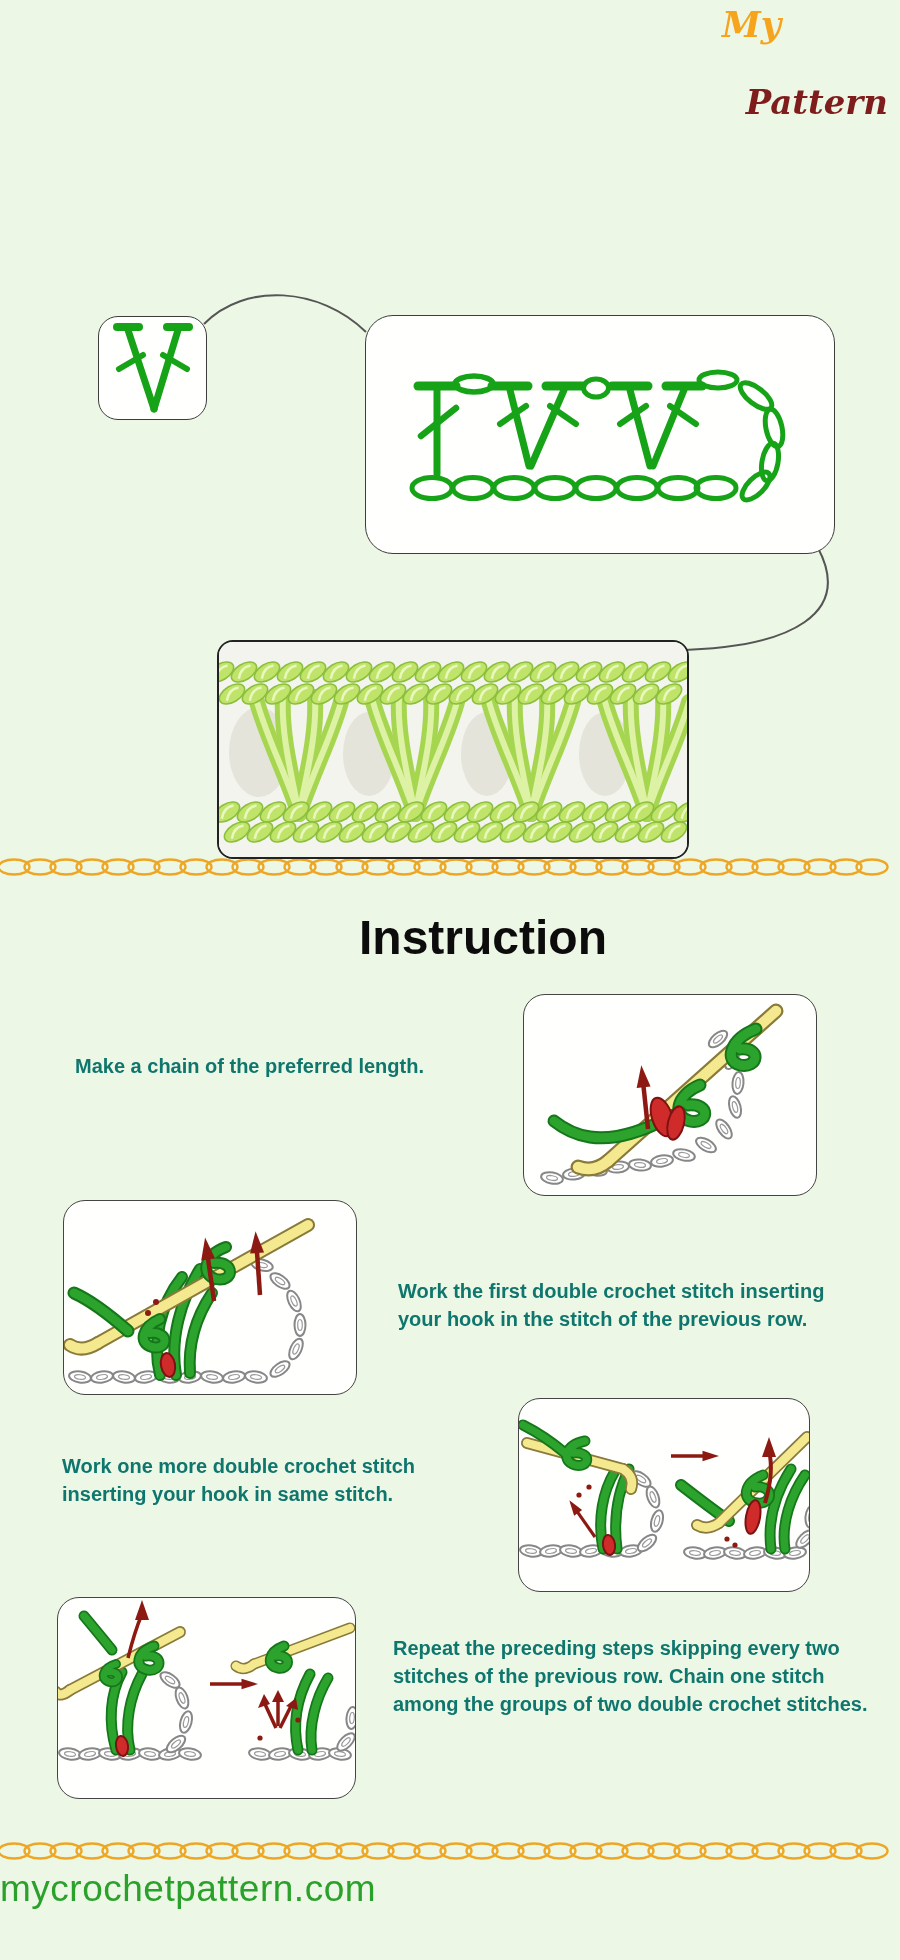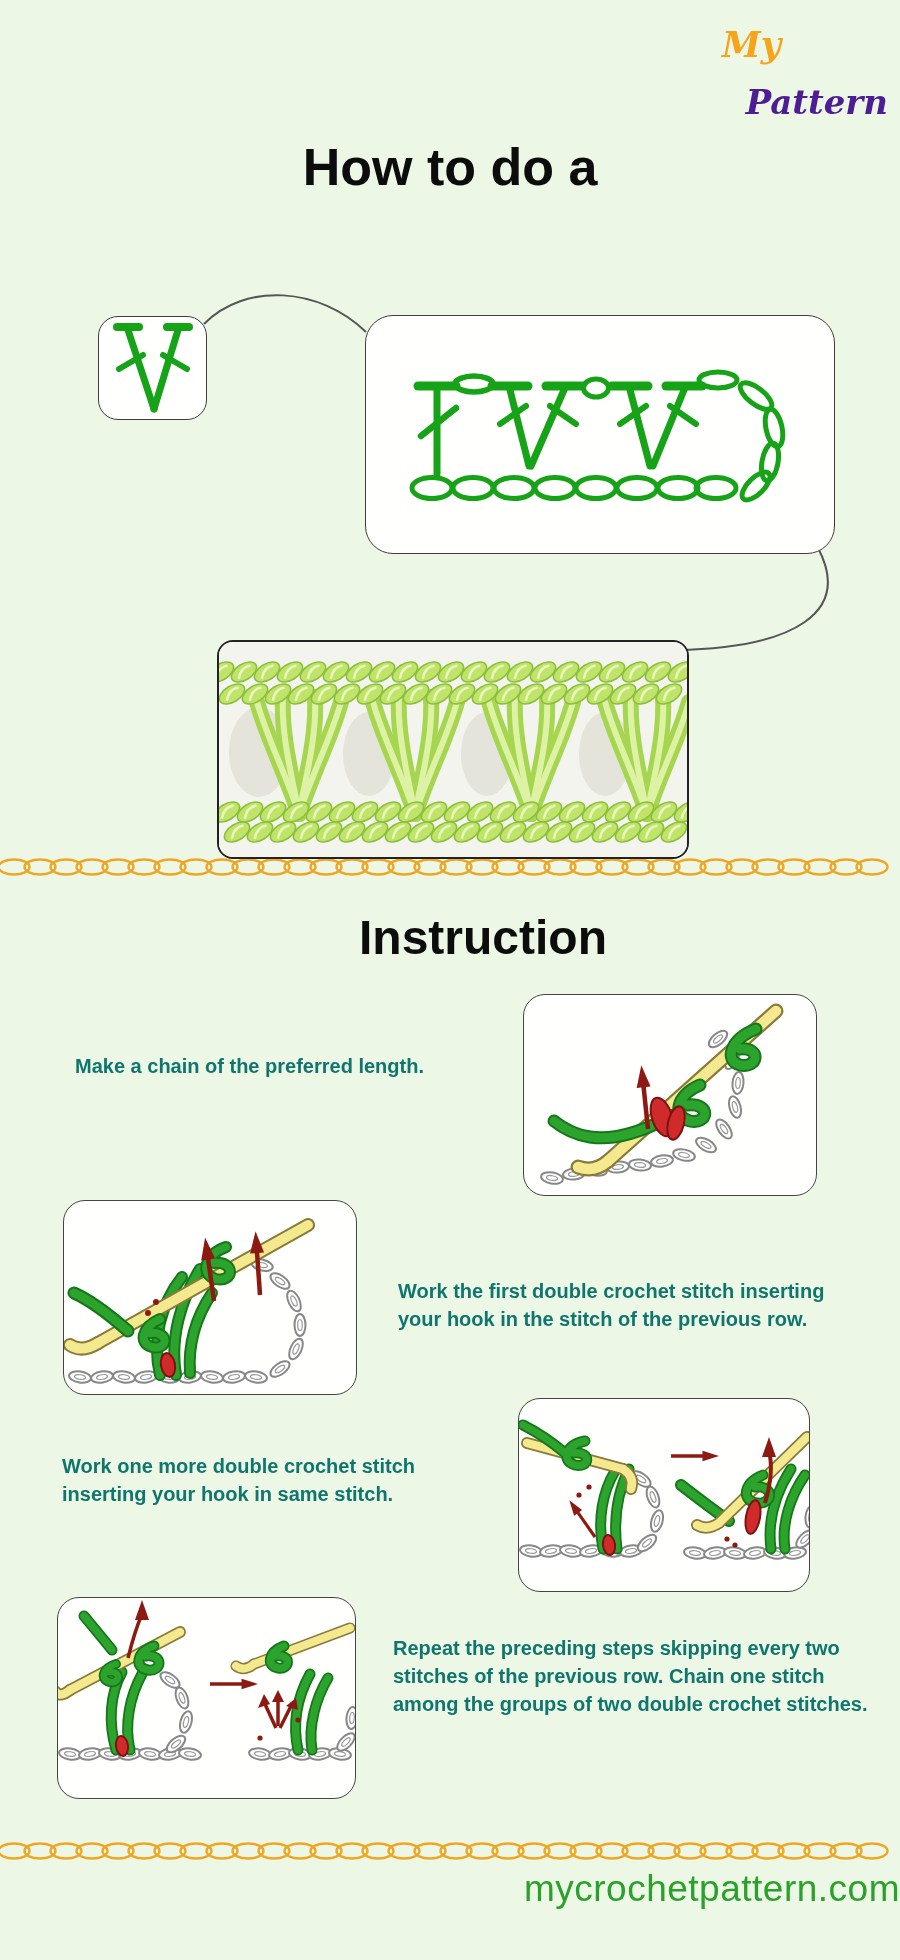--- a/index.html
+++ b/index.html
@@ -8,32 +8,32 @@
     background:#edf7e6;
     font-family:"Liberation Sans",sans-serif;
     color:#0c0c0c;
   }
   .abs{position:absolute;}
   
   .logo{position:absolute;top:6px;right:14px;width:256px;height:114px;}
   .logo .my{
     position:absolute;left:92px;top:-2px;
     font-family:"DejaVu Serif",serif;font-style:italic;font-weight:bold;
-    font-size:35px;color:#f5a41c;margin-top:20px;
+    font-size:35px;color:#f5a41c;
   }
   .logo .crochet{
     position:absolute;left:0;top:28px;display:flex;align-items:center;
     font-size:51px;font-weight:bold;letter-spacing:-1px;color:#1f9e1f;
     line-height:1;
   }
   .logo .heart{width:42px;height:42px;margin:4px -1px 0 -1px;}
   .logo .pattern{
     position:absolute;right:-2px;top:76px;
     font-family:"DejaVu Serif",serif;font-style:italic;font-weight:bold;
-    font-size:34px;color:#4c1d95;
+    font-size:34px;color:#7f1d1d;
   }
   
   .title{
     position:absolute;top:136px;left:0;width:100%;
     text-align:center;font-size:52px;font-weight:bold;line-height:1.22;
   }
   .instruction{
     position:absolute;top:910px;left:0;width:100%;
     text-align:center;font-size:48px;font-weight:bold;padding-left:33px;
   }
@@ -50,21 +50,21 @@
   
   .steptext{position:absolute;font-size:20px;font-weight:bold;line-height:1.4;color:#0f766e;}
   .t1{left:75px;top:1052px;width:372px;}
   .t2{left:398px;top:1246px;width:462px;margin-top:31px;}
   .t3{left:62px;top:1452px;width:412px;}
   .t4{left:393px;top:1634px;width:475px;}
   
   .divider{position:absolute;left:0;width:900px;height:22px;}
   .div1{top:856px;} .div2{top:1840px;}
   .footer{
-    position:absolute;top:1868px;left:0;width:100%;text-align:right;
+    position:absolute;top:1868px;left:0;width:100%;text-align:left;
     font-size:37px;font-weight:400;letter-spacing:0.5px;color:#2aa12a;
   }
   svg{display:block;}
 </style>
 </head>
 <body>
 
 <svg width="0" height="0" style="position:absolute" aria-hidden="true">
   <defs>
     <g id="clinkS">
@@ -84,21 +84,20 @@
     </g>
   </defs>
 </svg>
 
 <div class="logo">
   <div class="my">My</div>
   <div class="pattern">Pattern</div>
 </div>
 
 <div class="title">
-  <div>How to do a</div>
 </div>
 
 <svg class="abs" style="left:0;top:0;z-index:1" width="900" height="700" viewBox="0 0 900 700">
   <path d="M 204 324 C 245 282 320 287 366 332" fill="none" stroke="#555" stroke-width="2"></path>
   <path d="M 818 548 C 852 612 795 648 676 650" fill="none" stroke="#555" stroke-width="2"></path>
 </svg>
 
 <div class="wbox symbol-small abs" style="z-index:2">
   <svg width="107" height="102" viewBox="0 0 107 102">
     <g stroke="#17a317" stroke-linecap="round" fill="none">

